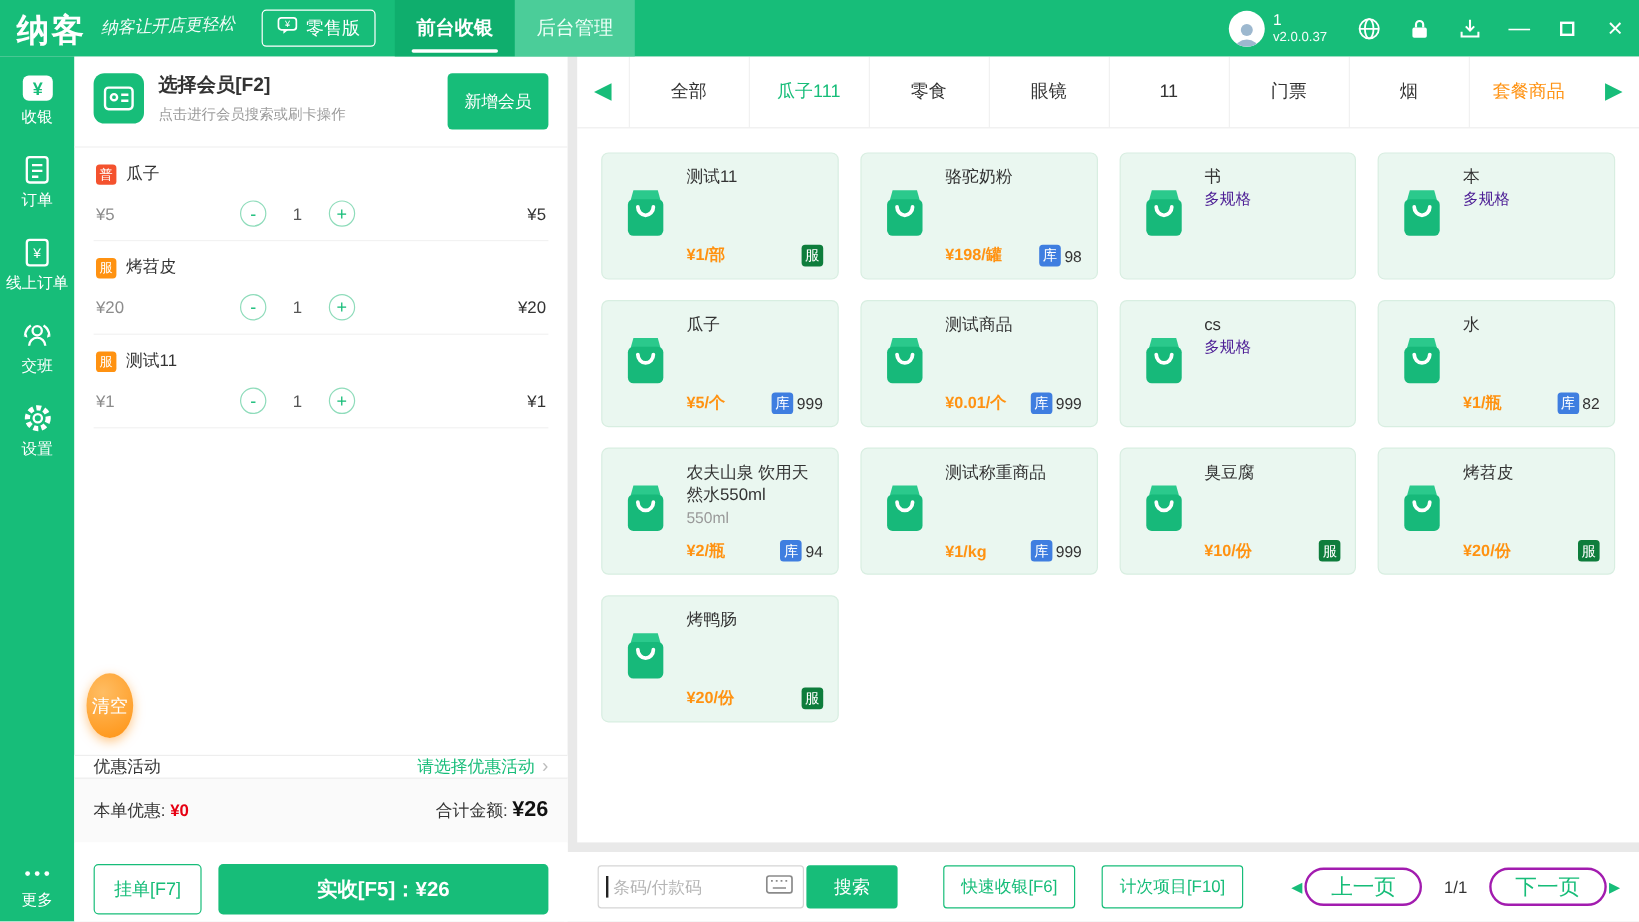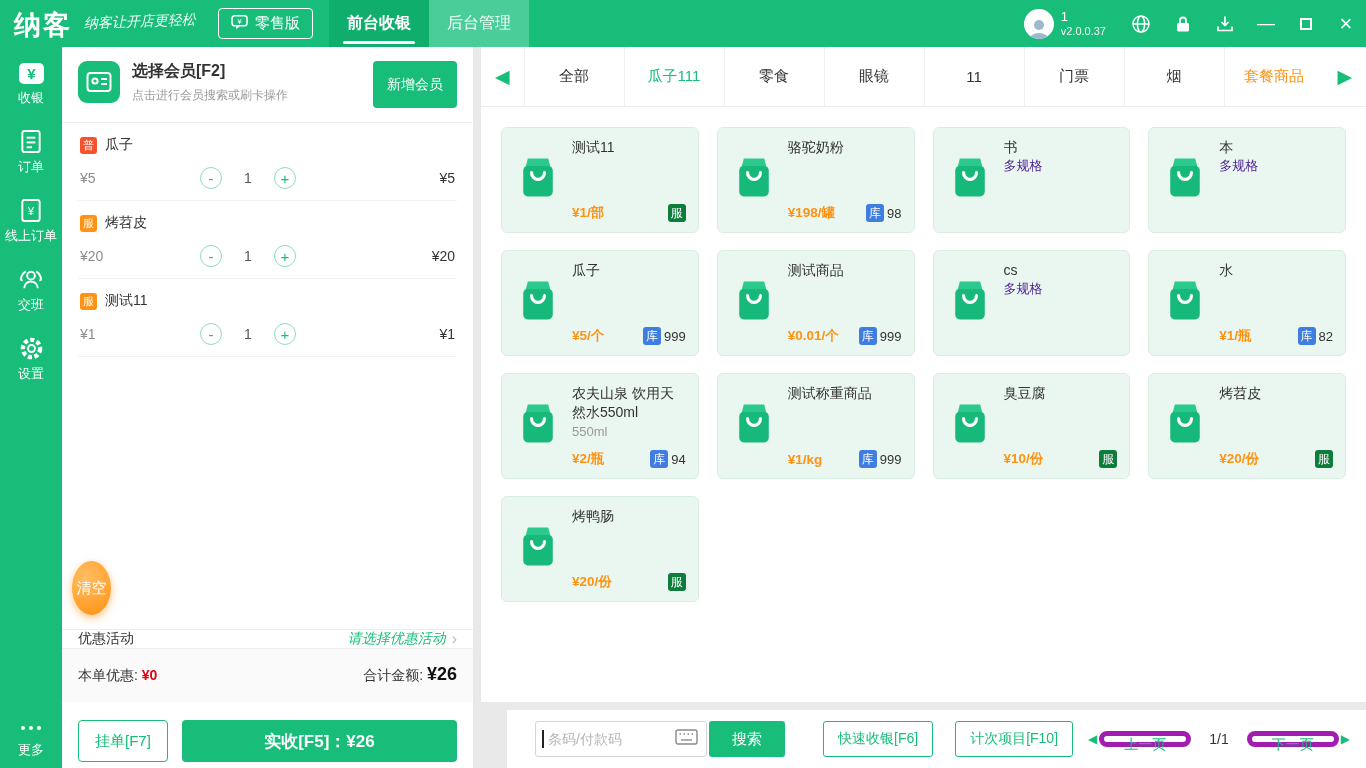--- a/index.html
+++ b/index.html
@@ -60,21 +60,21 @@
   .ci-bottom{ margin-top:13px; display:flex; align-items:center; font-size:14px; color:#8c8c8c;}
   .ci-price{ width:92px;}
   .ci-controls{ display:flex; align-items:center; gap:22px; margin-left:28px; color:#555;}
   .qty-btn{ width:22px; height:22px; border-radius:50%; border:1px solid #8fdcbb; background:#fff; color:var(--green); font-size:15px; line-height:1; display:flex; align-items:center; justify-content:center; padding:0;}
   .ci-total{ margin-left:auto; color:#333;}
   .clear-btn{ position:absolute; left:10px; bottom:14px; width:39px; height:54px; border-radius:50%; border:none;
     background:radial-gradient(circle at 35% 30%, #ffbd63, #ff9211); color:#fff; font-size:15px;
     box-shadow:0 3px 9px rgba(255,146,17,.5);}
 
   .promo-row{ border-top:1px solid #eee; padding:0 16px; display:flex; align-items:center; font-size:14px; color:#333; cursor:pointer; background:#fff;}
-  .promo-value{ margin-left:auto; color:var(--green);font-style:italic;}
+  .promo-value{ margin-left:auto; color:var(--green);}
   .chev{ color:#bbb; margin-left:6px; font-size:16px; line-height:1;}
 
   .summary{ background:#fafafa; border-top:1px solid #eee; padding:8px 16px 10px;}
   .sum-row{ display:flex; justify-content:space-between; align-items:baseline; font-size:14px; color:#333; padding:7px 0;}
   .sum-red{ color:var(--red); font-weight:bold;}
   .sum-total{ font-size:18px; font-weight:bold; color:#111;}
 
   .footer-btns{ padding:12px 16px 0; display:flex; gap:14px; background:#fff; height:66px;align-items:center;}
   .hold-btn{ border:1px solid var(--green); color:var(--green); background:#fff; border-radius:4px; font-size:15px; height:42px; padding:0 16px;}
   .checkout-btn{ flex:1; background:var(--green); border:none; color:#fff; border-radius:4px; font-size:17px; font-weight:bold; height:42px;}
@@ -95,34 +95,34 @@
   .card-name{ font-size:14px; color:#333; line-height:1.35; max-height:38px; overflow:hidden;}
   .card-sub{ font-size:13px; color:#9a9a9a; margin-top:2px;}
   .card-spec{ font-size:13px; color:#4c1d95; margin-top:0;}
   .card-bottom{ margin-top:auto; display:flex; align-items:center; justify-content:space-between; gap:4px;}
   .price{ color:var(--orange); font-weight:bold; font-size:13.5px; white-space:nowrap;}
   .stockwrap{ display:flex; align-items:center; gap:3px; font-size:13px; color:#333;}
   .stock-badge{ background:var(--blue); color:#fff; width:18px; height:18px; border-radius:3px; display:flex; align-items:center; justify-content:center; font-size:12px;}
   .serv-badge{ background:var(--servgreen); color:#fff; width:18px; height:18px; border-radius:3px; display:flex; align-items:center; justify-content:center; font-size:12px;}
 
   
-  .bottom-bar{ position:absolute; left:507px; right:0; bottom:0; height:58px; background:#fff;
+  .bottom-bar{ position:absolute; left:470px; right:0; bottom:0; height:58px; background:#fff;
     display:flex; align-items:center; padding:0 16px 0 28px;}
   .barcode-box{ width:172px; height:36px; border:1px solid #d5d5d5; border-radius:3px; display:flex; align-items:center; padding:0 8px 0 6px; gap:4px; background:#fff;}
   .caret{ width:2px; height:18px; background:#222; flex:none;}
   .barcode-input{ border:none; outline:none; flex:1; min-width:0; font-size:14px; color:#333; background:transparent;}
   .barcode-input::placeholder{ color:#b5b5b5;}
   .search-btn{ width:76px; height:36px; background:var(--green); border:none; color:#fff; border-radius:3px; font-size:15px; margin-left:2px;}
   .ghost-btn{ height:36px; padding:0 14px; border:1px solid var(--green); color:var(--green); background:#fff; border-radius:3px; font-size:14px;}
   .ghost-btn.q1{ margin-left:38px;}
   .ghost-btn.q2{ margin-left:22px;}
   .pager{ margin-left:auto; display:flex; align-items:center; gap:12px;}
   .pg-group{ display:flex; align-items:center; gap:2px; }
   .pg-arrow{ color:var(--green); font-size:12px;}
-  .pill{ height:16px; padding:0 20px; border:5px solid #a21caf; color:var(--green); background:#fff; border-radius:16px; font-size:14px;}
+  .pill{ height:32px; padding:0 20px; border:2px solid #a21caf; color:var(--green); background:#fff; border-radius:16px; font-size:18px;}
   .page-ind{ font-size:14px; color:#333; margin:0 6px;}
 </style>
 </head>
 <body>
 
 <header class="topbar">
   <div class="logo">纳客</div>
   <div class="tagline">纳客让开店更轻松</div>
   <button class="edition-btn">
     <span>

